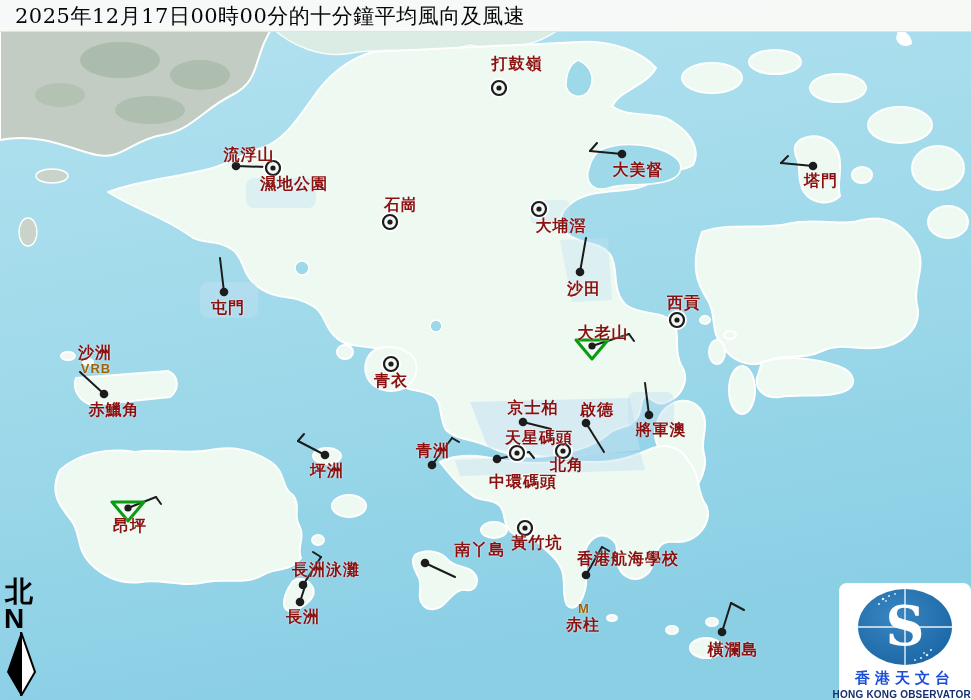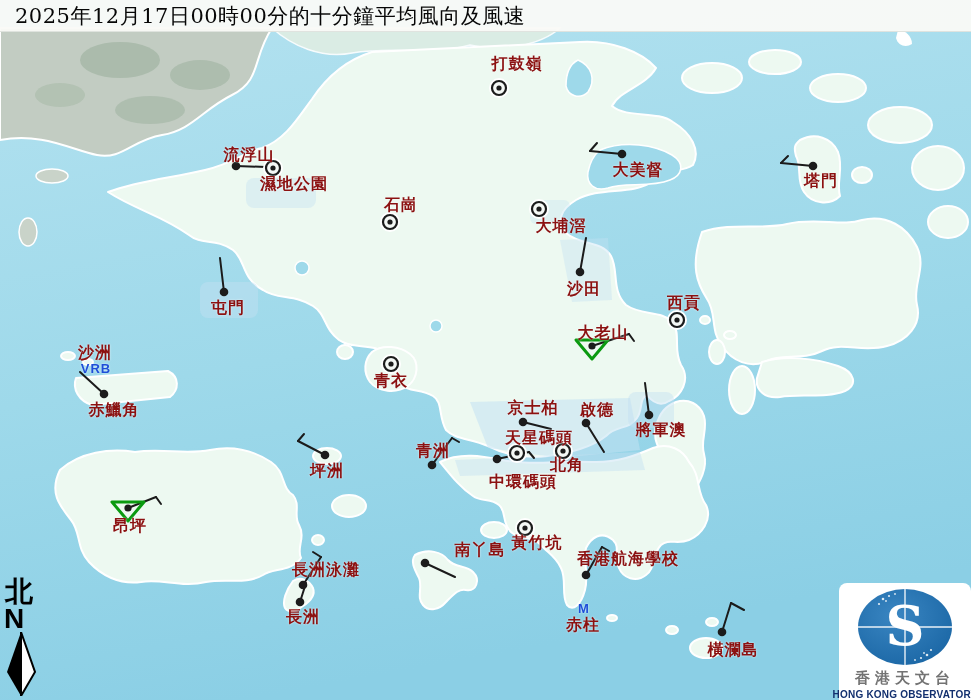--- a/index.html
+++ b/index.html
@@ -9,31 +9,31 @@
   .titlebar{position:absolute;top:0;left:0;width:100%;height:31px;z-index:6;
             background:rgba(250,250,247,.95);display:flex;align-items:center;
             border-bottom:1px solid rgba(200,205,200,.5);}
   .title-text{padding-left:15px;font:400 21px "DejaVu Serif","Liberation Serif",serif;
               color:#070707;letter-spacing:.5px;white-space:nowrap;}
   .labels{position:absolute;top:0;left:0;width:971px;height:700px;z-index:3;pointer-events:none;}
   .stn-label{position:absolute;transform:translate(-50%,-50%);
              font:600 16px "DejaVu Serif","Liberation Serif",serif;color:#8b1111;
              letter-spacing:1px;white-space:nowrap;text-shadow:0 0 2px rgba(255,255,255,.85);}
   .stn-note{position:absolute;transform:translate(-50%,-50%);
-            font:700 13px "Liberation Sans",sans-serif;color:#1d4ed8;
+            font:700 13px "Liberation Sans",sans-serif;color:#a16207;
             letter-spacing:1px;text-shadow:0 0 2px rgba(255,255,255,.8);}
   .north{position:absolute;left:3px;bottom:0;z-index:5;width:40px;text-align:left;}
   .north .hanzi{font:700 28px "DejaVu Serif","Liberation Serif",serif;color:#000;
                 line-height:28px;display:block;margin-left:2px;}
   .north .letter{font:900 28px "Liberation Sans",sans-serif;color:#000;
                  line-height:26px;display:block;margin-left:1px;letter-spacing:0;}
   .logo-card{position:absolute;right:0;bottom:0;width:132px;height:117px;z-index:5;
              background:#ffffff;border-radius:8px 8px 0 0;
              display:flex;flex-direction:column;align-items:center;}
-  .logo-cn{font:700 15px "DejaVu Serif","Liberation Serif",serif;color:#737373;
+  .logo-cn{font:700 15px "DejaVu Serif","Liberation Serif",serif;color:#1d4ed8;
            letter-spacing:5px;margin-top:2px;white-space:nowrap;}
   .logo-en{font:700 10px "Liberation Sans",sans-serif;color:#122f6e;
            letter-spacing:.2px;white-space:nowrap;margin-top:1px;}
 </style>
 </head>
 <body>
 
 <div class="stage">
 
   <svg class="map-svg" width="971" height="700" viewBox="0 0 971 700">

